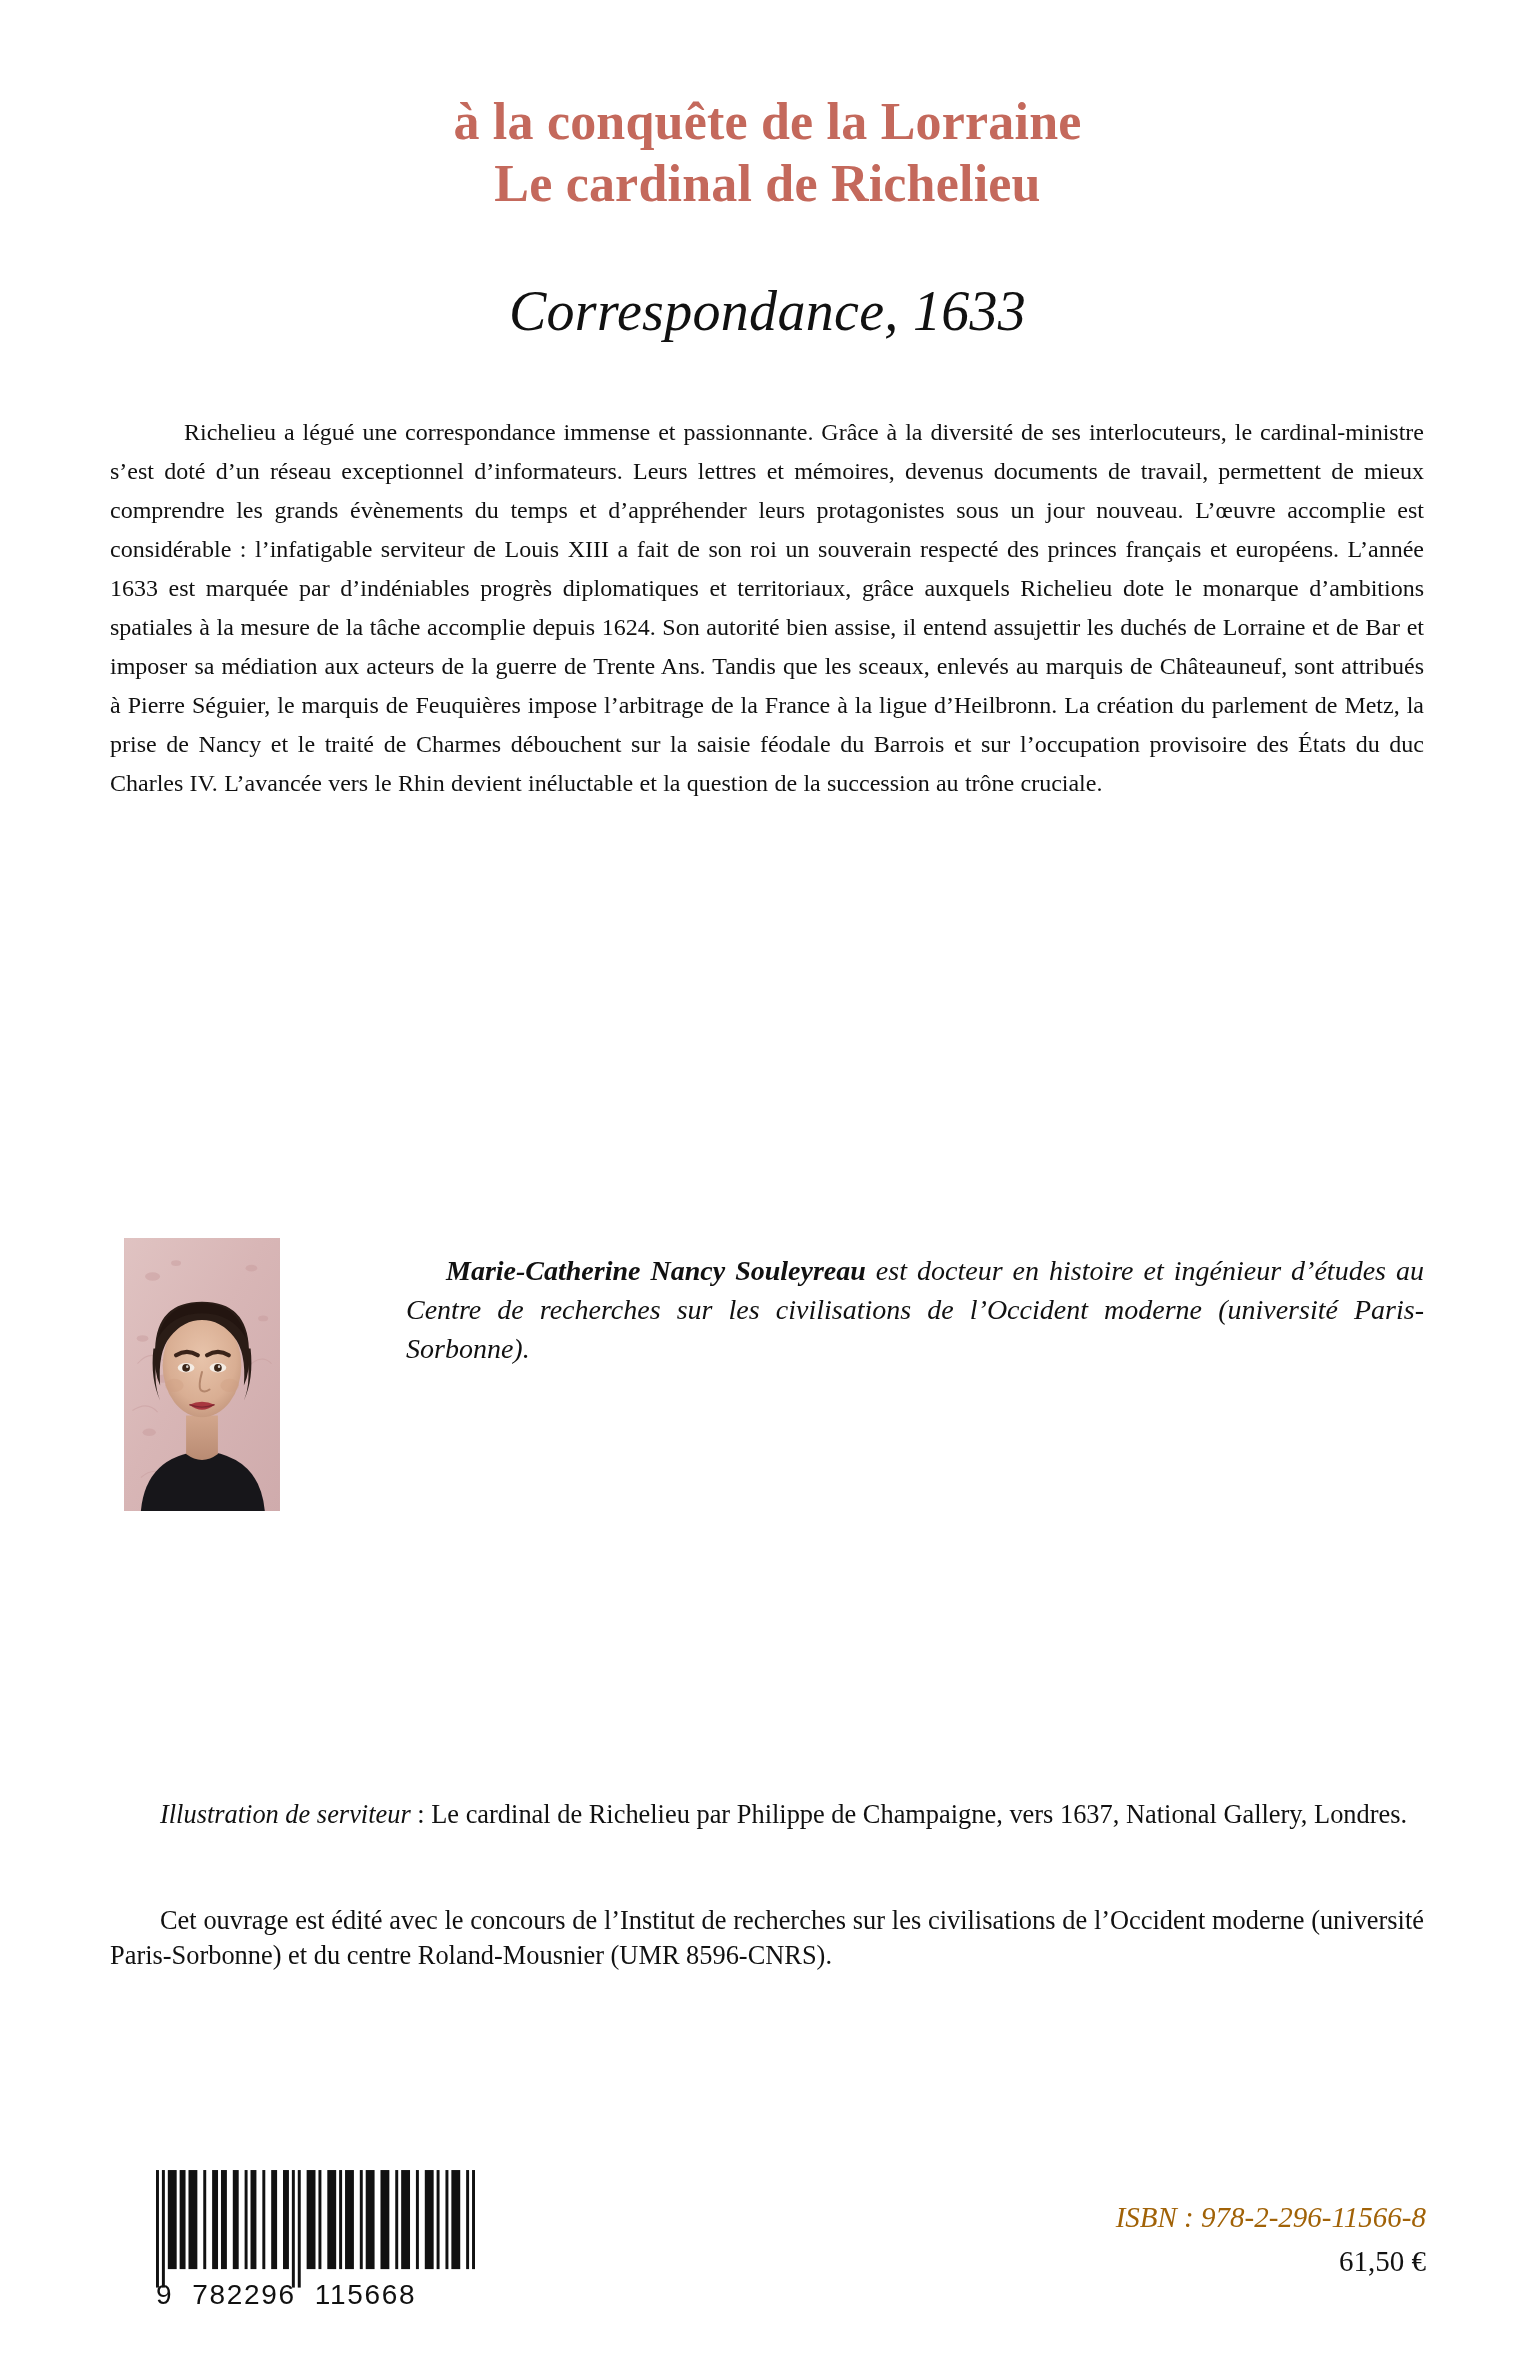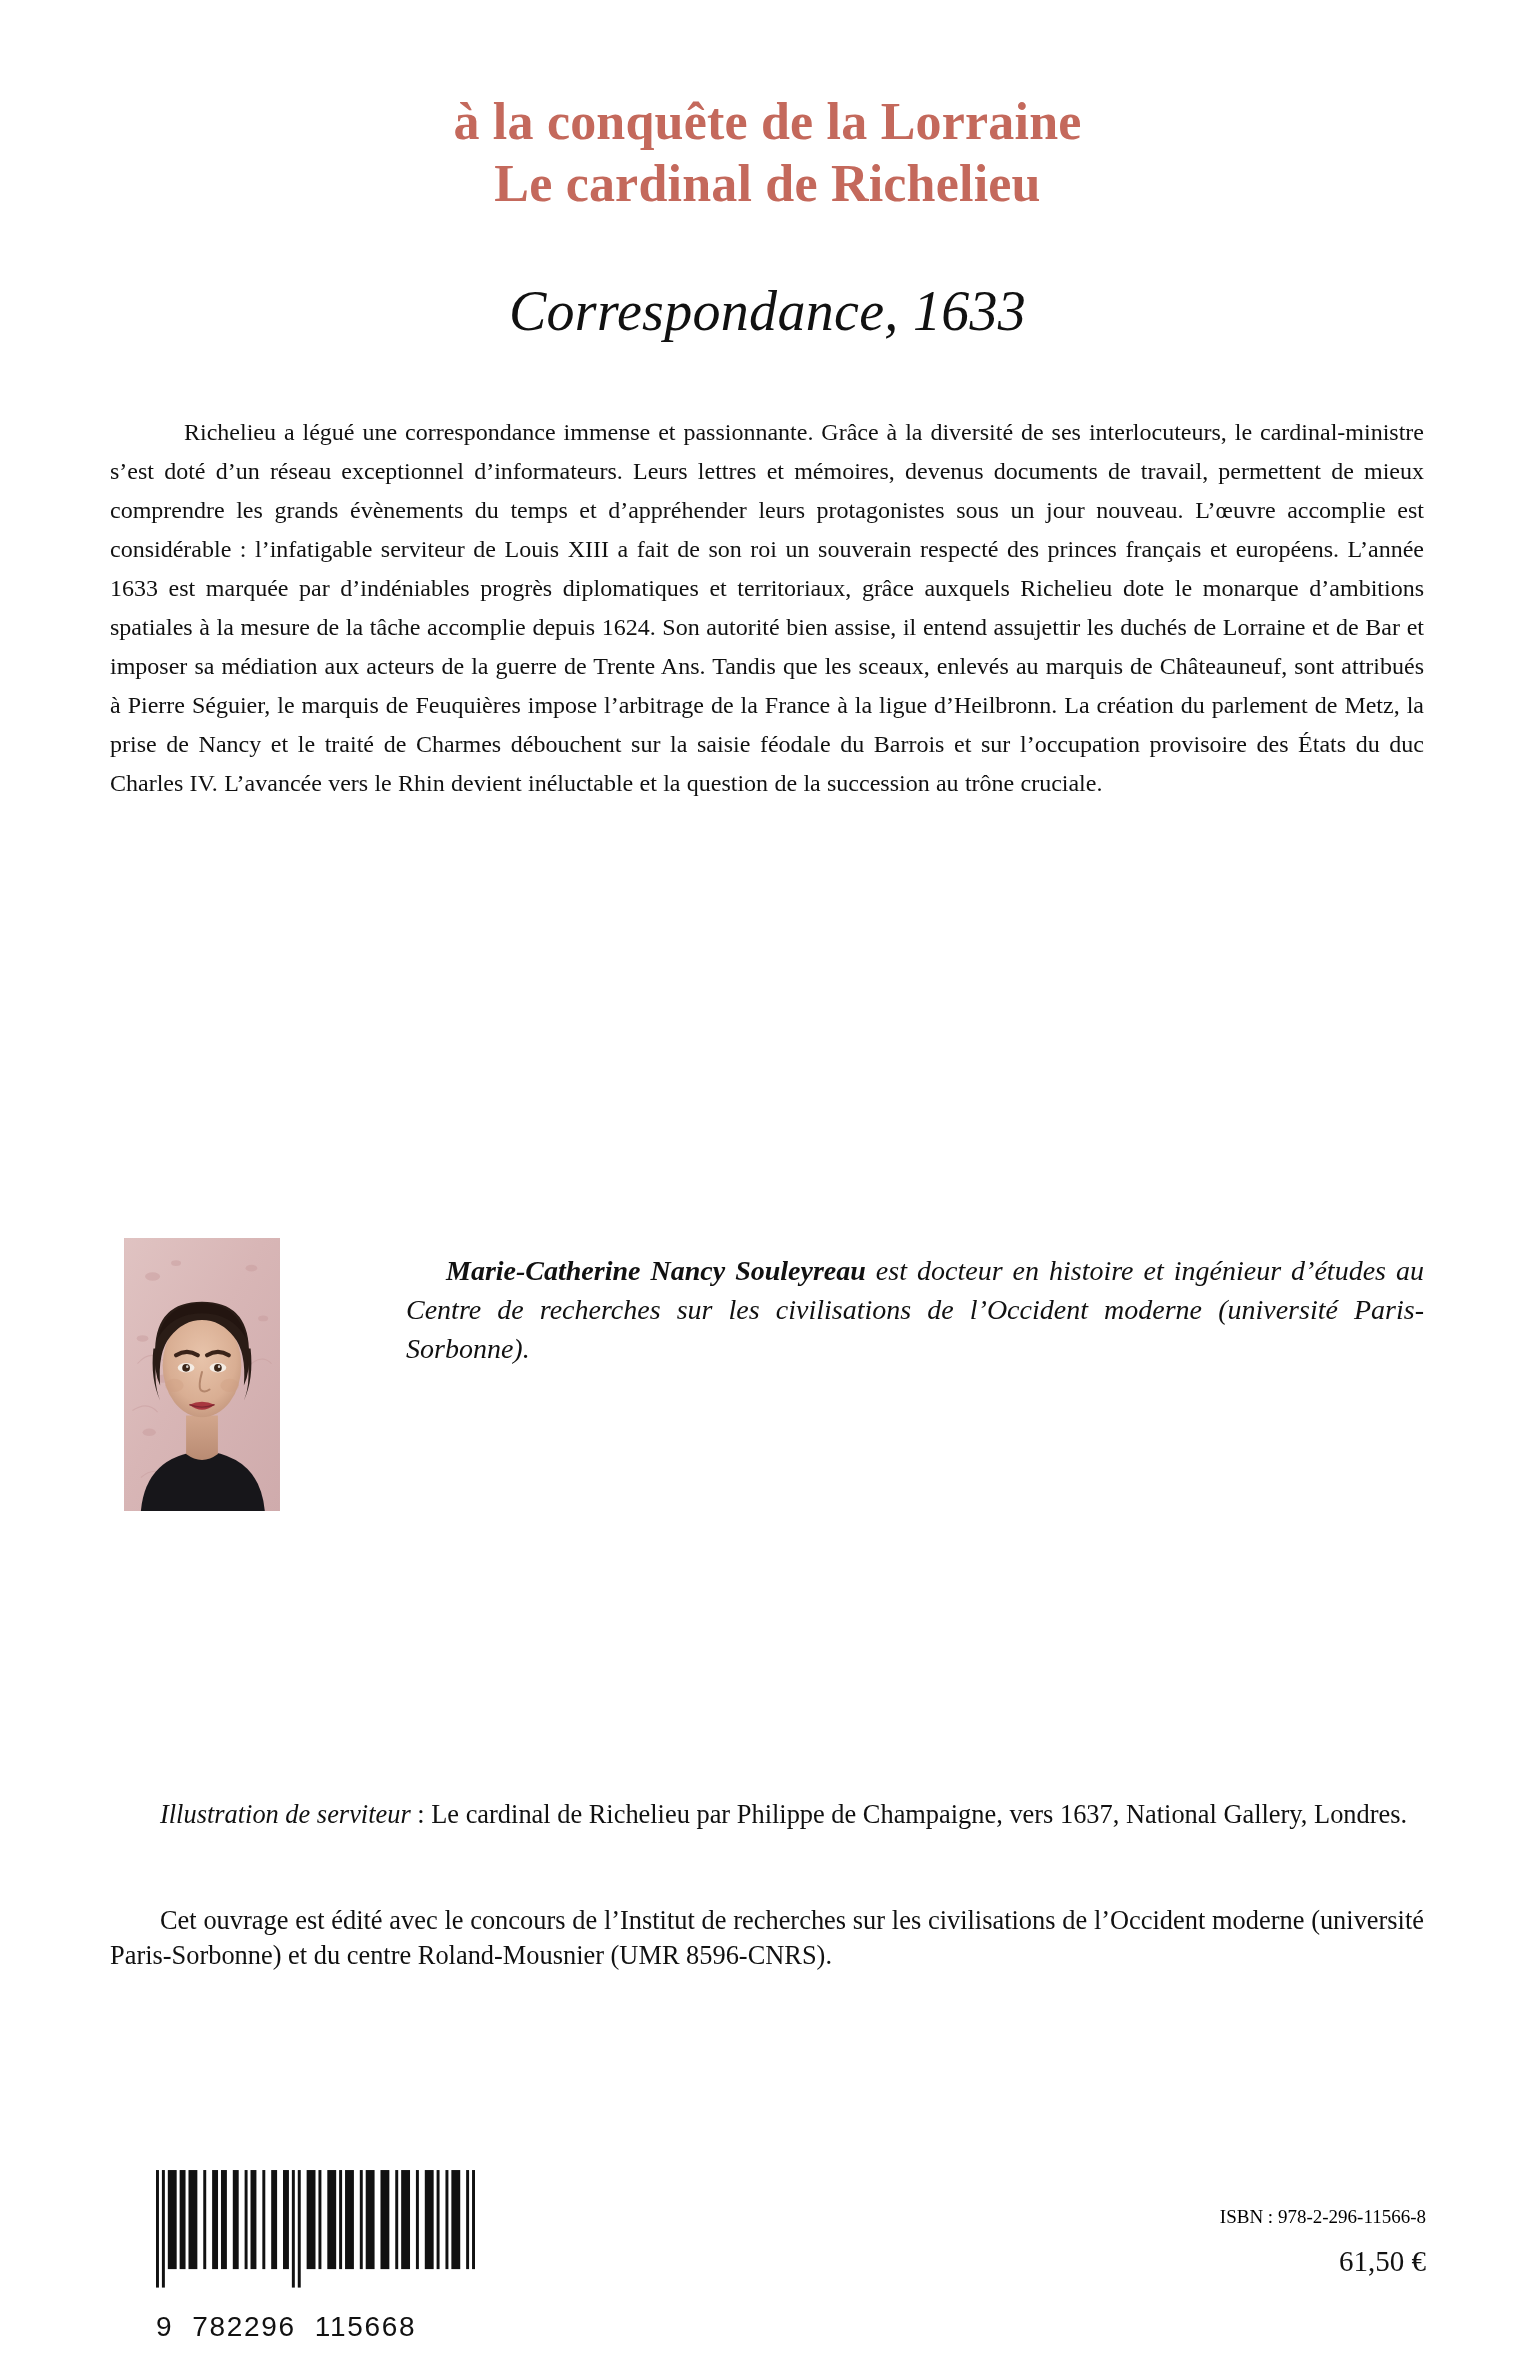--- a/index.html
+++ b/index.html
@@ -127,34 +127,34 @@
   .barcode-digits {
     position: absolute;
     left: 0;
     top: 109px;
     width: 319px;
     font-family: "Liberation Sans", "DejaVu Sans", sans-serif;
     font-size: 28px;
     letter-spacing: 1.7px;
     color: #111;
     white-space: pre;
-    margin-top: 32px;
   }
 
   
   .isbn-block {
     position: absolute;
     right: 109px;
     top: 2195px;
     text-align: right;
   }
   .isbn-line {
-    font-size: 19px;
+    font-size: 29px;
     line-height: 44px;
-    color: #000000;
+    color: #a16207;
+    font-style: italic;
   }
   .price-line {
     font-size: 29px;
     line-height: 44px;
     color: #111111;
   }
 </style>
 </head>
 <body>
 

